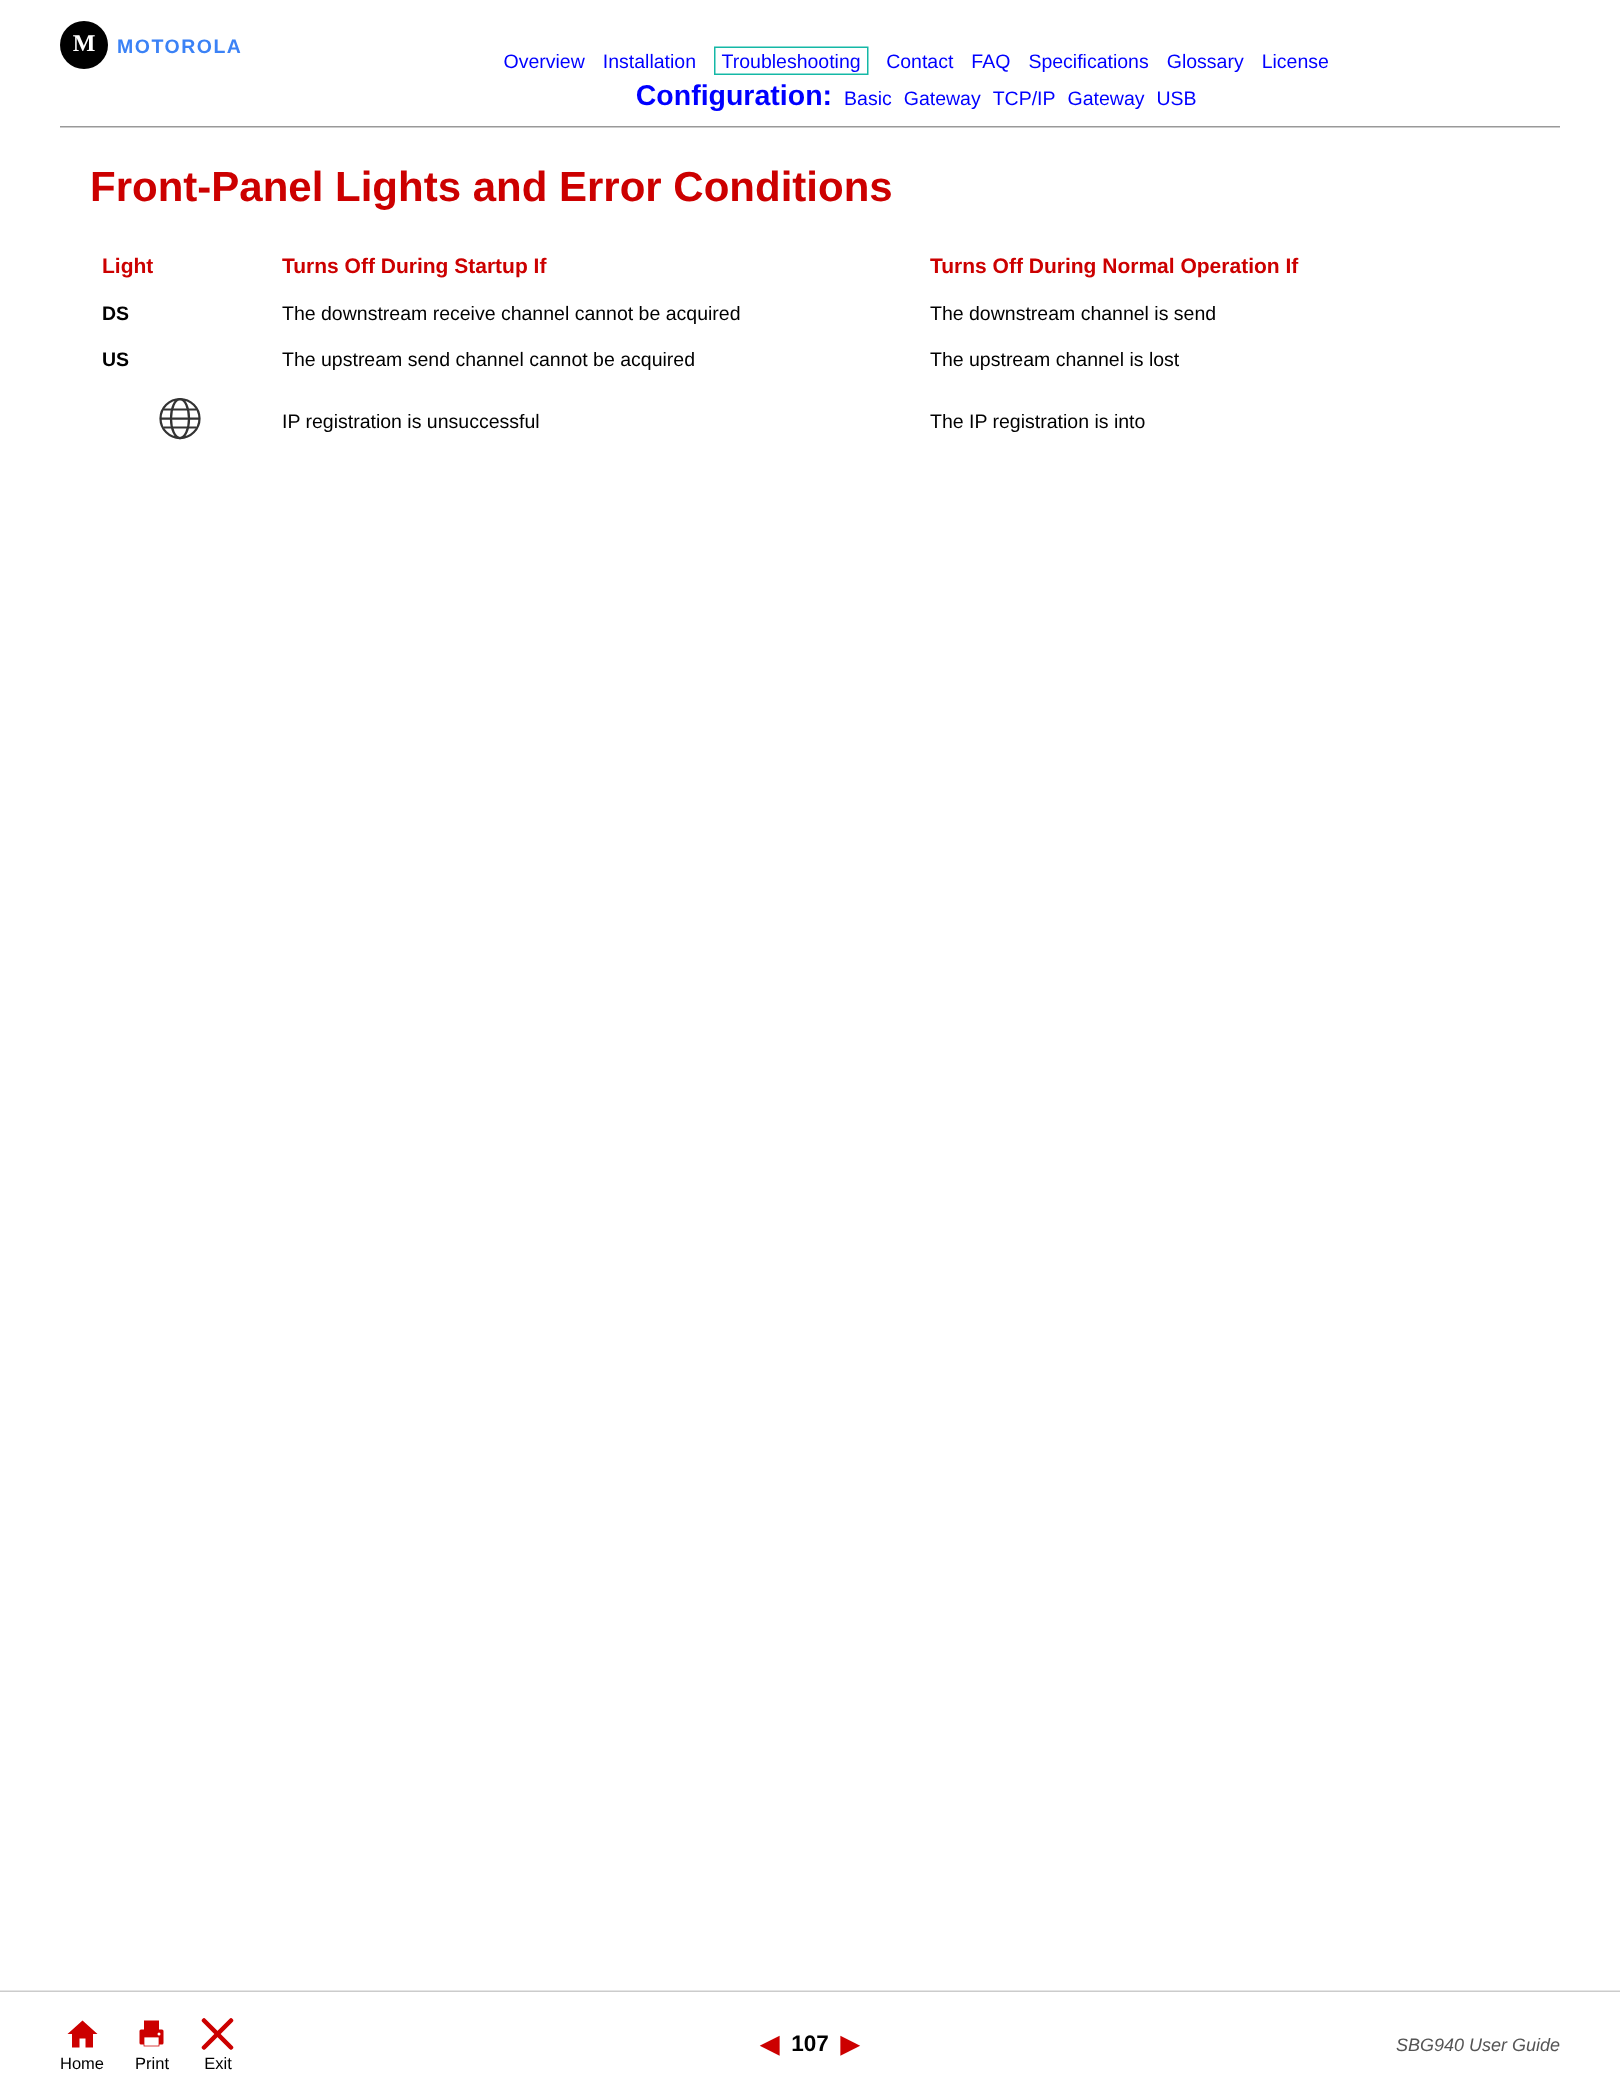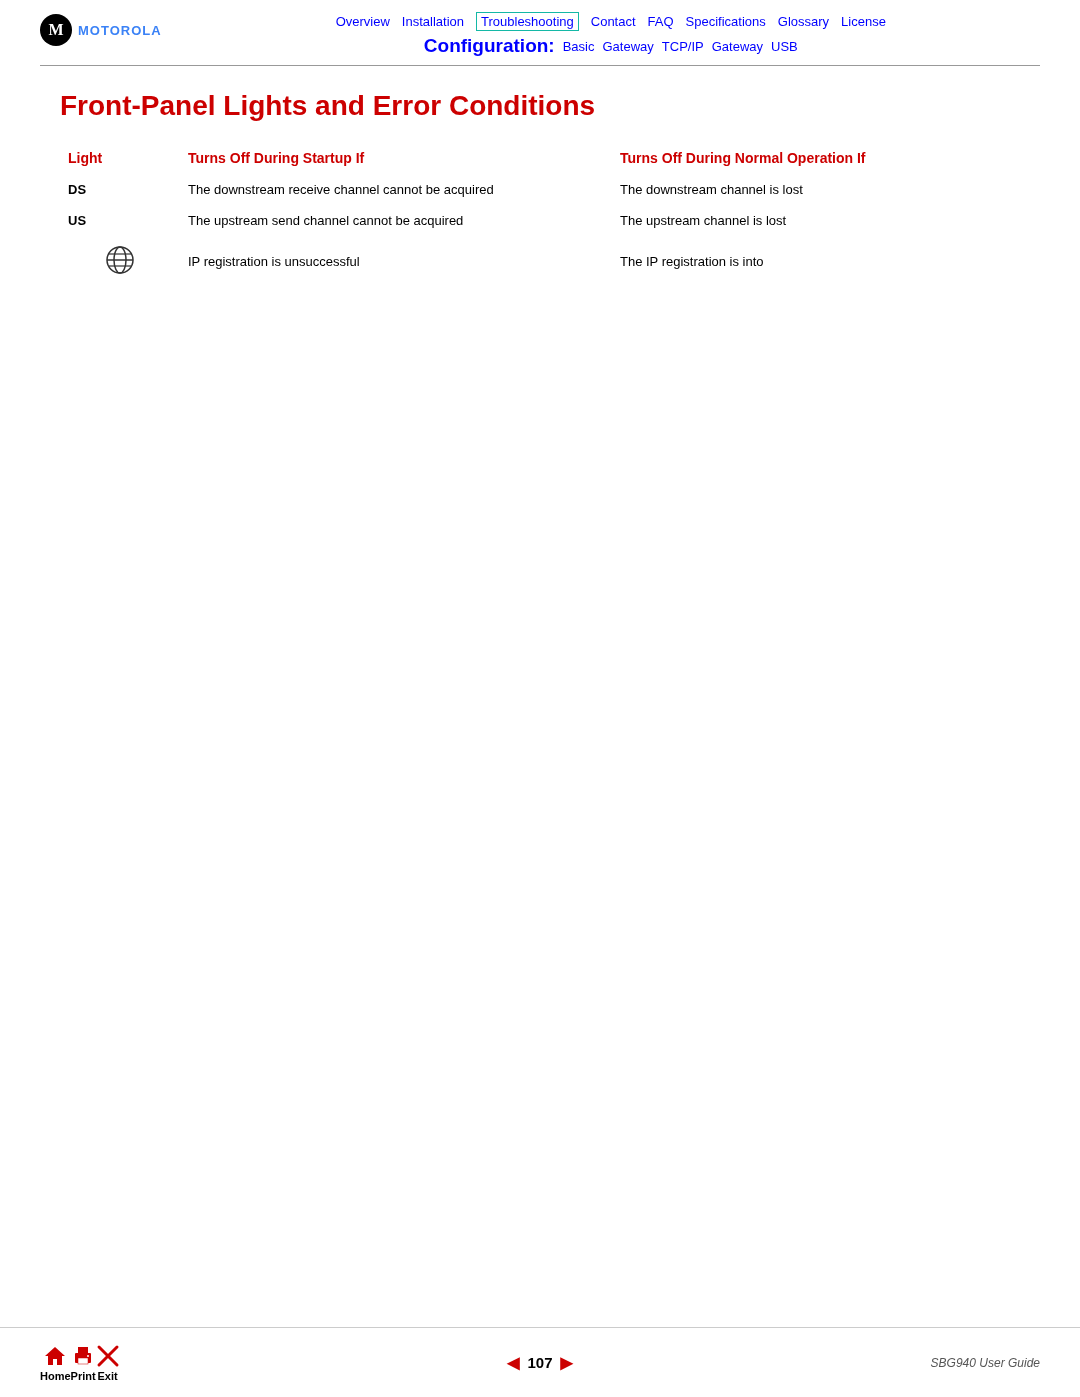--- a/index.html
+++ b/index.html
@@ -54,20 +54,21 @@
       display: flex;
       flex-direction: column;
       align-items: center;
       gap: 4px;
     }
     .nav-top {
       display: flex;
       gap: 12px;
       align-items: center;
       flex-wrap: wrap;
+      margin-top: 19px;
     }
     .nav-link {
       color: #00f;
       text-decoration: none;
       font-size: 13px;
       cursor: pointer;
     }
     .nav-link.active-box {
       border: 1px solid #14b8a6;
       padding: 1px 4px;
@@ -144,22 +145,22 @@
       height: 70px;
       border-top: 1px solid #ccc;
       display: flex;
       align-items: center;
       padding: 0 40px;
       gap: 0;
     }
     .footer-nav {
       display: flex;
       align-items: center;
+      gap: 20px;
       flex: 1;
-      font-weight: bold;
     }
     .footer-btn {
       display: flex;
       flex-direction: column;
       align-items: center;
       gap: 2px;
       cursor: pointer;
       text-decoration: none;
       color: #000;
       font-size: 11px;
@@ -244,21 +245,21 @@
     <tbody>
 
       <tr>
         <td class="light-cell">
           <span>DS</span>
         </td>
         <td>
           <span>The downstream receive channel cannot be acquired</span>
         </td>
         <td>
-          <span>The downstream channel is lost</span>
+          <span>The downstream channel is send</span>
         </td>
       </tr>
 
       <tr>
         <td class="light-cell">
           <span>US</span>
         </td>
         <td>
           <span>The upstream send channel cannot be acquired</span>
         </td>

